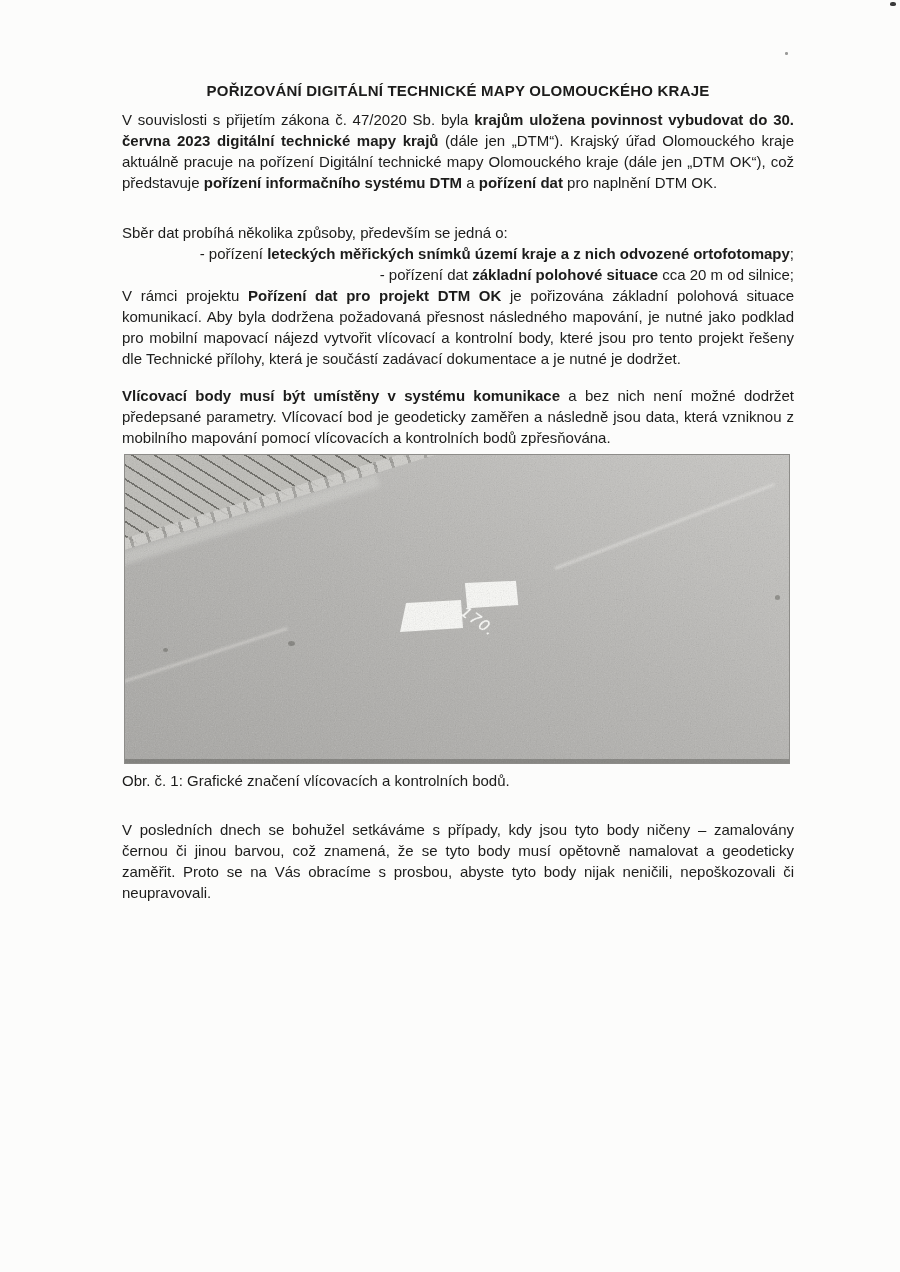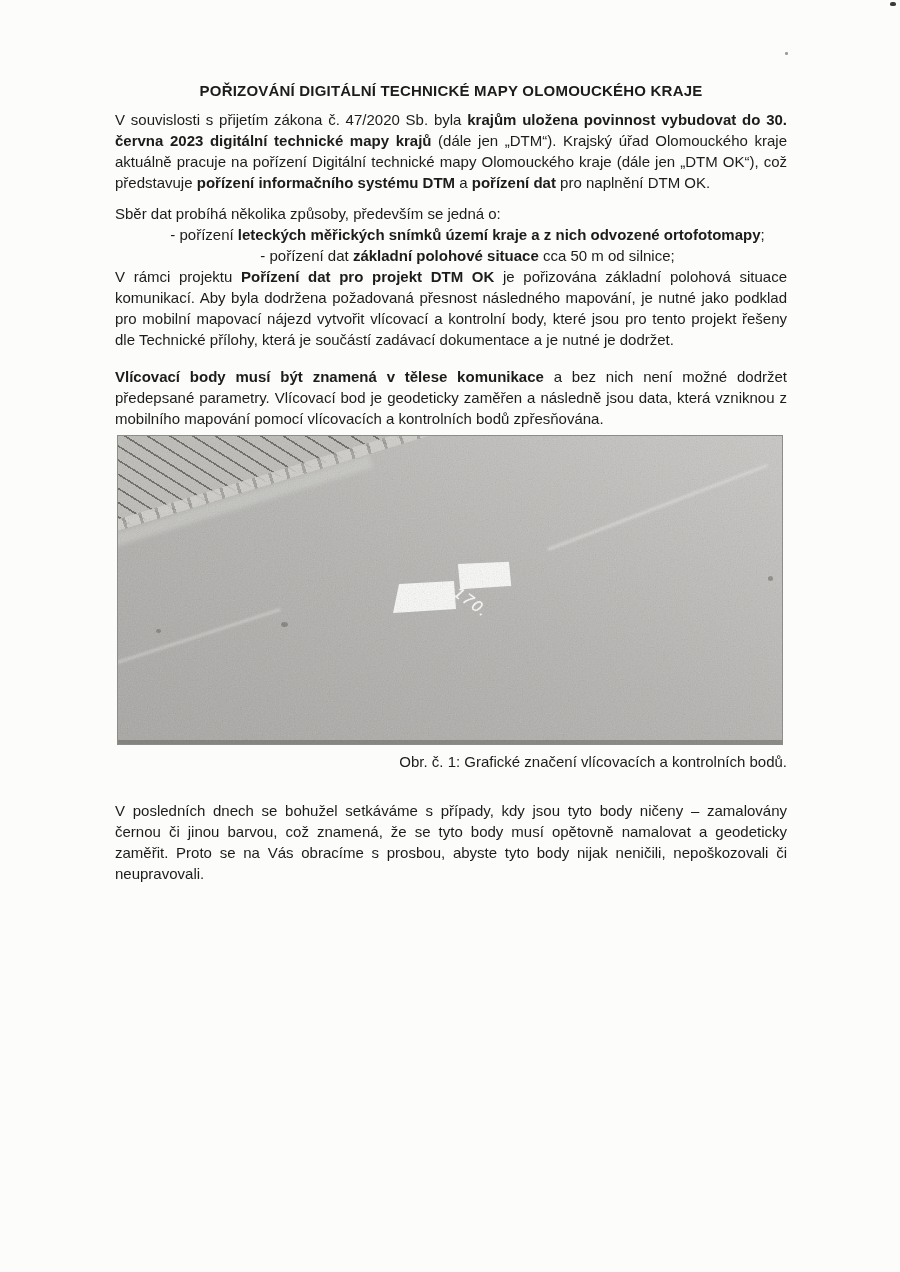--- a/index.html
+++ b/index.html
@@ -6,33 +6,33 @@
   .page{
     position:relative;
     width:900px;height:1272px;
     background:#fcfcfb;
     font-family:"Liberation Sans",sans-serif;
     font-size:15px;line-height:21px;
     color:#1c1c1b;
     overflow:hidden;
     margin:0 auto;
   }
-  .content{position:absolute;left:115px;top:80px;width:672px;}
+  .content{position:absolute;left:122px;top:80px;width:672px;}
   .title-line{text-align:center;font-weight:bold;letter-spacing:.2px;}
   p{margin:0;text-align:justify;}
   b{font-weight:bold;}
   .mt24{margin-top:8px}
-  .mt18{margin-top:10px}
+  .mt18{margin-top:29px}
   .mt15{}
   .mt16{margin-top:16px}
   .mt14{margin-top:28px}
   .mt6{margin-top:6px}
   .mt36{margin-top:36px}
-  .list-line{padding-left:33px;text-align:center;}
-  .caption{text-align:right;}
+  .list-line{padding-left:33px;text-align:right;}
+  .caption{text-align:left;}
 
   
   figure.photo{
     margin:6px 0 0 2px;
     position:relative;
     width:666px;height:310px;
     background:linear-gradient(to bottom left,#c8c7c4 0%,#b4b3b0 50%,#a6a5a2 100%);
     overflow:hidden;
     border:1px solid #8d8c89;
     box-sizing:border-box;
@@ -92,26 +92,26 @@
 
     <header>
       <div class="title-line">POŘIZOVÁNÍ DIGITÁLNÍ TECHNICKÉ MAPY OLOMOUCKÉHO KRAJE</div>
     </header>
 
     <p class="mt24"><span>V souvislosti s přijetím zákona č. 47/2020 Sb. byla </span><b>krajům uložena povinnost vybudovat do 30. června 2023 digitální technické mapy krajů</b><span> (dále jen „DTM“). Krajský úřad Olomouckého kraje aktuálně pracuje na pořízení Digitální technické mapy Olomouckého kraje (dále jen „DTM OK“), což představuje </span><b>pořízení informačního systému DTM</b><span> a </span><b>pořízení dat</b><span> pro naplnění DTM OK.</span></p>
 
     <div class="mt18">
       <p>Sběr dat probíhá několika způsoby, především se jedná o:</p>
       <p class="list-line"><span>- pořízení </span><b>leteckých měřických snímků území kraje a z nich odvozené ortofotomapy</b><span>;</span></p>
-      <p class="list-line"><span>- pořízení dat </span><b>základní polohové situace</b><span> cca 50 m od silnice;</span></p>
+      <p class="list-line"><span>- pořízení dat </span><b>základní polohové situace</b><span> cca 20 m od silnice;</span></p>
     </div>
 
     <p class="mt15"><span>V rámci projektu </span><b>Pořízení dat pro projekt DTM OK</b><span> je pořizována základní polohová situace komunikací. Aby byla dodržena požadovaná přesnost následného mapování, je nutné jako podklad pro mobilní mapovací nájezd vytvořit vlícovací a kontrolní body, které jsou pro tento projekt řešeny dle Technické přílohy, která je součástí zadávací dokumentace a je nutné je dodržet.</span></p>
 
-    <p class="mt16"><b>Vlícovací body musí být znamená v tělese komunikace</b><span> a bez nich není možné dodržet předepsané parametry. Vlícovací bod je geodeticky zaměřen a následně jsou data, která vzniknou z mobilního mapování pomocí vlícovacích a kontrolních bodů zpřesňována.</span></p>
+    <p class="mt16"><b>Vlícovací body musí být umístěny v systému komunikace</b><span> a bez nich není možné dodržet předepsané parametry. Vlícovací bod je geodeticky zaměřen a následně jsou data, která vzniknou z mobilního mapování pomocí vlícovacích a kontrolních bodů zpřesňována.</span></p>
 
     <figure class="photo">
       <div class="ph-paved"></div>
       <div class="ph-gutter"></div>
       <div class="ph-curb"></div>
       <div class="ph-line ph-line1"></div>
       <div class="ph-line ph-line2"></div>
       <div class="pk pk1"></div>
       <div class="pk pk2"></div>
       <div class="pk pk3"></div>

